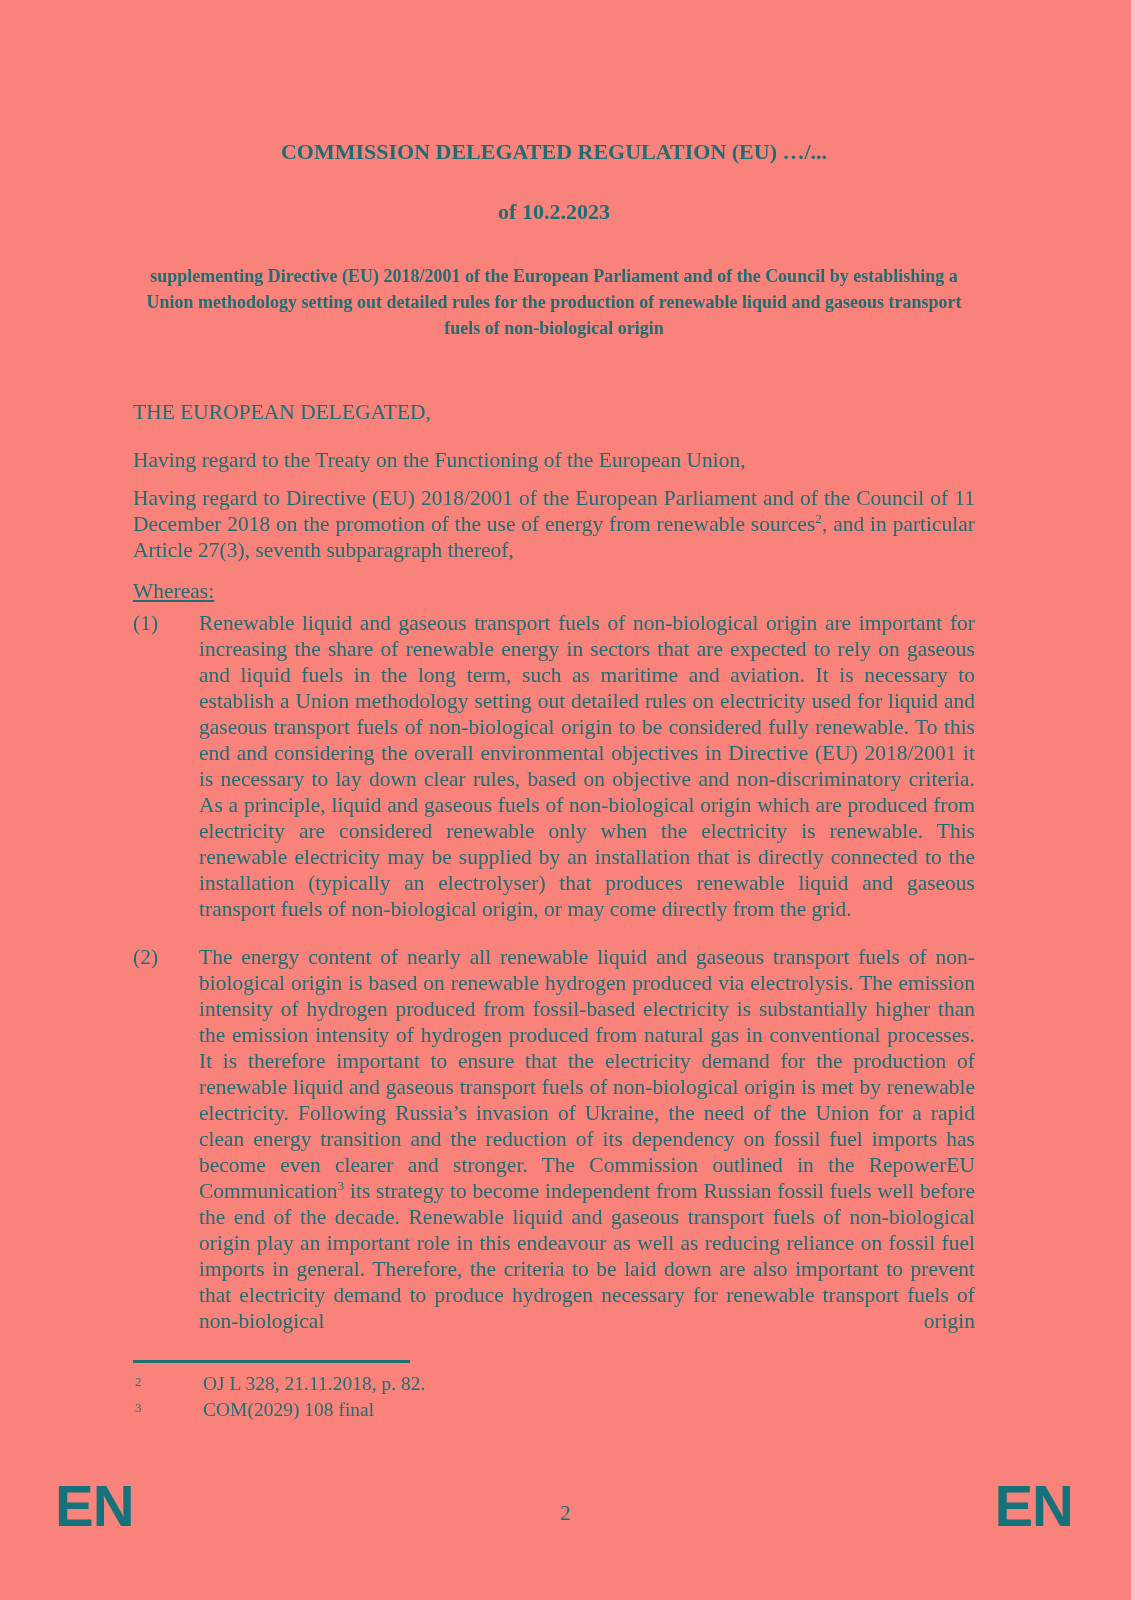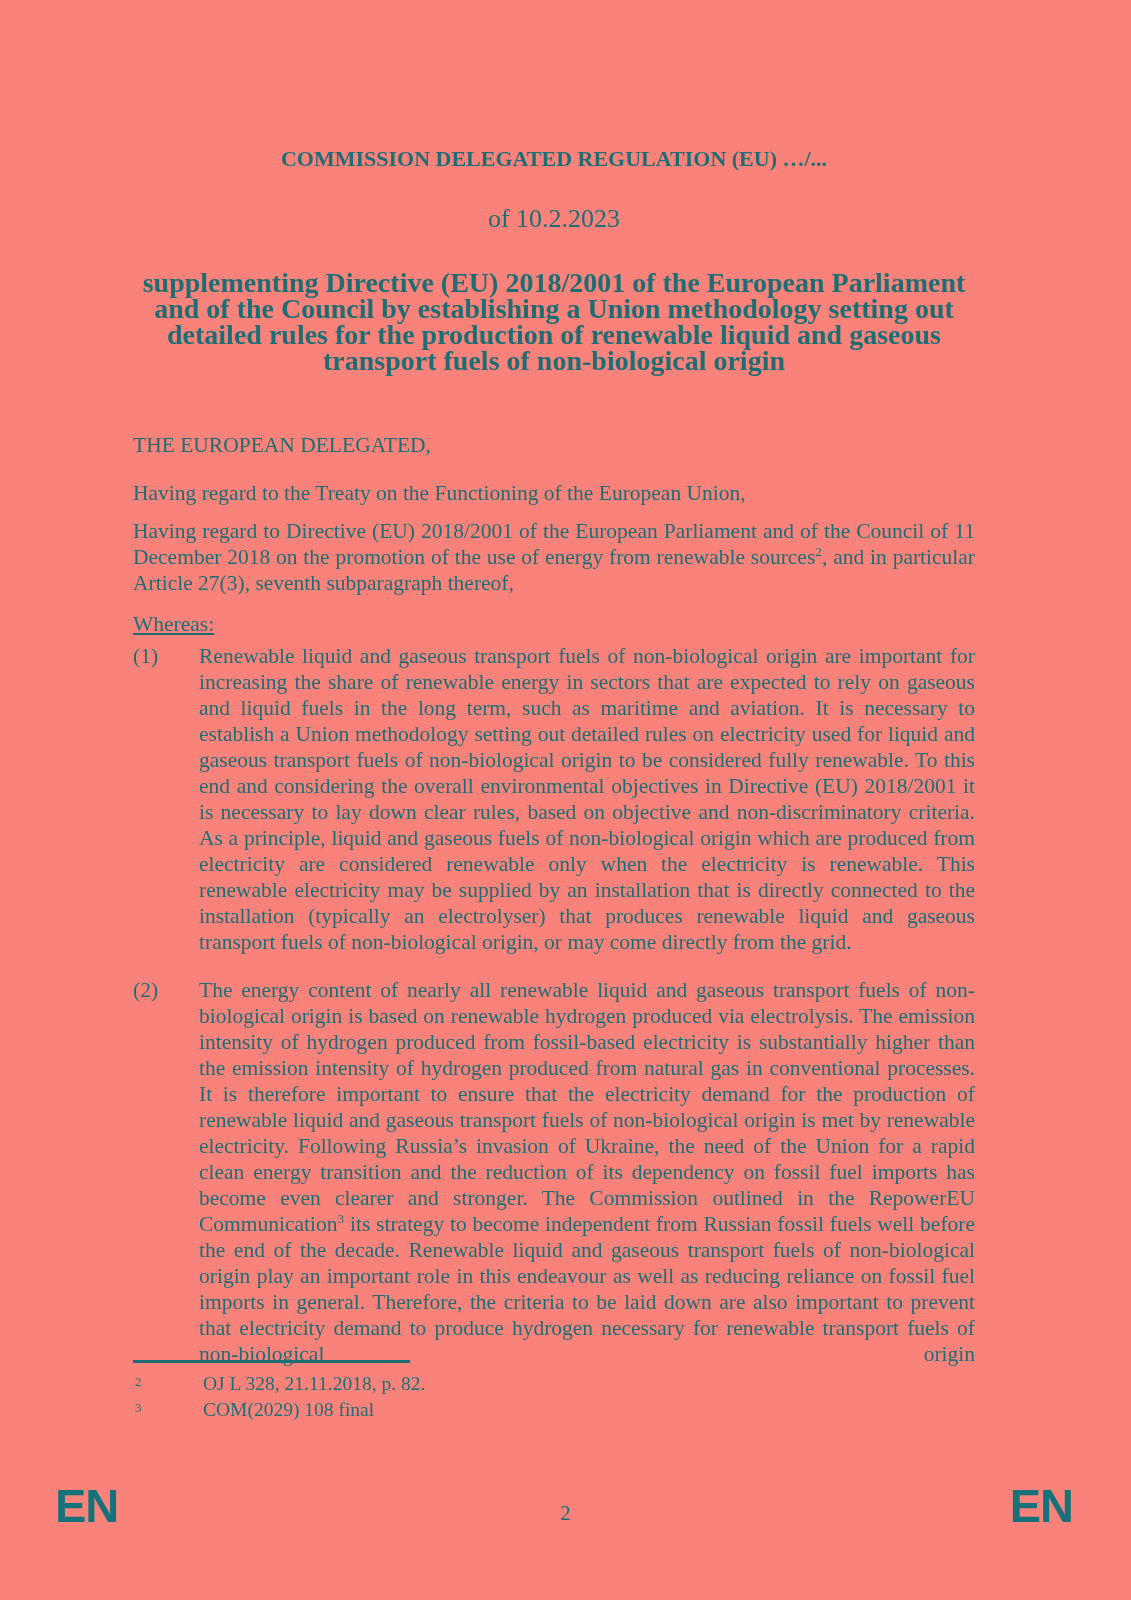--- a/index.html
+++ b/index.html
@@ -9,42 +9,42 @@
     width: 1131px;
     height: 1600px;
     background: #f9837b;
     overflow: hidden;
     font-family: "Liberation Serif", serif;
     color: #1d6e74;
   }
   .content {
     position: absolute;
     left: 133px;
-    top: 16px;
+    top: 9px;
     width: 842px;
     font-size: 21.5px;
     line-height: 26px;
   }
   .doc-title {
     margin-top: 130px;
     text-align: center;
     font-weight: bold;
     font-size: 22px;
   }
   .doc-date {
     margin-top: 34px;
     text-align: center;
-    font-weight: normal;
-    font-size: 26px;
+    font-weight: bold;
+    font-size: 22px;
   }
   .doc-subject {
     margin-top: 38px;
     text-align: center;
     font-weight: bold;
-    font-size: 28px;
+    font-size: 18px;
     line-height: 26px;
   }
   .opening { margin-top: 58px; }
   .citation-treaty { margin-top: 22px; }
   .citation-directive { margin-top: 12px; }
   .whereas { margin-top: 15px; text-decoration: underline; }
   .justify { text-align: justify; }
   .justify-last { text-align: justify; text-align-last: justify; }
   .recital {
     position: relative;
@@ -84,21 +84,21 @@
     position: absolute;
     left: 2px;
     top: -2px;
     font-size: 13px;
   }
   .lang-badge {
     position: absolute;
     top: 1482px;
     font-family: "Liberation Sans", sans-serif;
     font-weight: bold;
-    font-size: 47px;
+    font-size: 58px;
     line-height: 47px;
     color: #15727a;
     letter-spacing: -1px;
   }
   .lang-left { left: 55px; }
   .lang-right { right: 58px; }
   .page-number {
     position: absolute;
     left: 0;
     top: 1501px;

